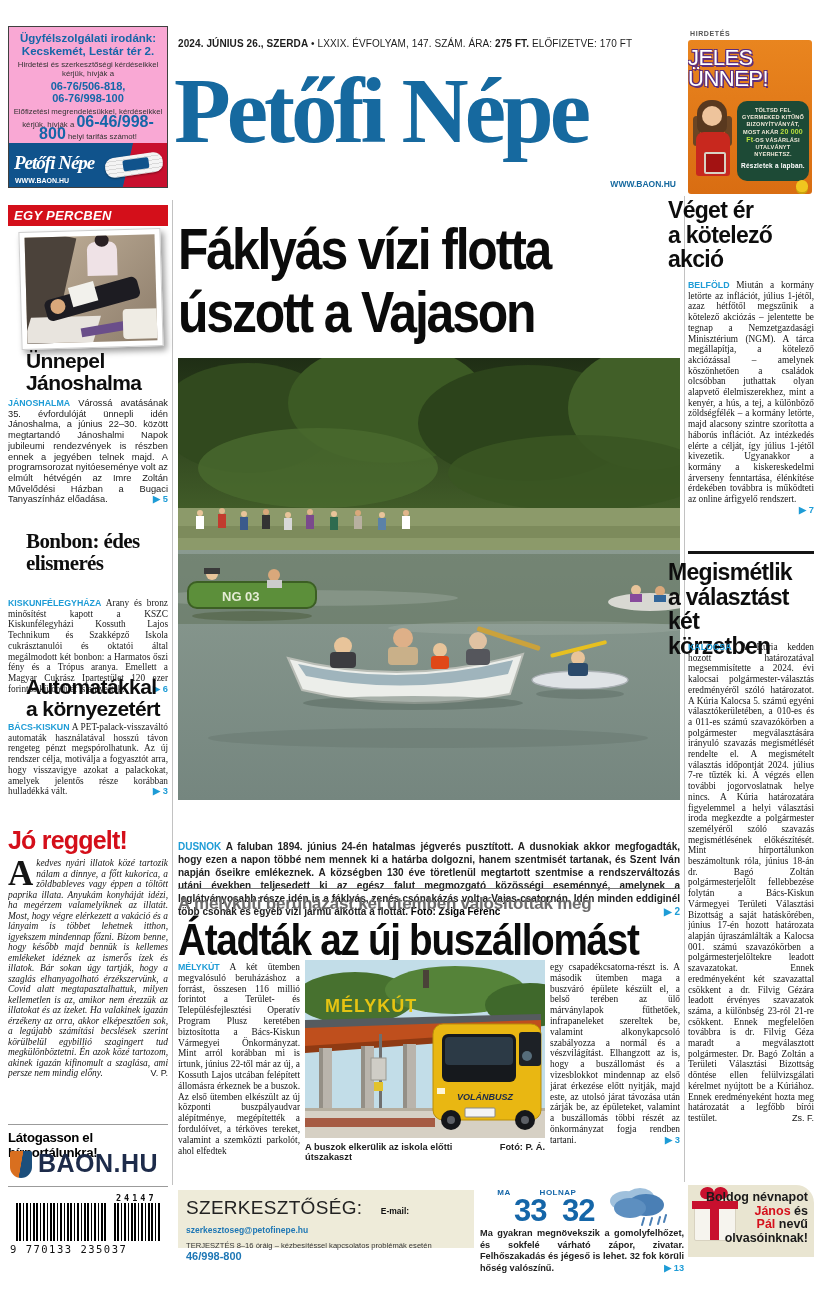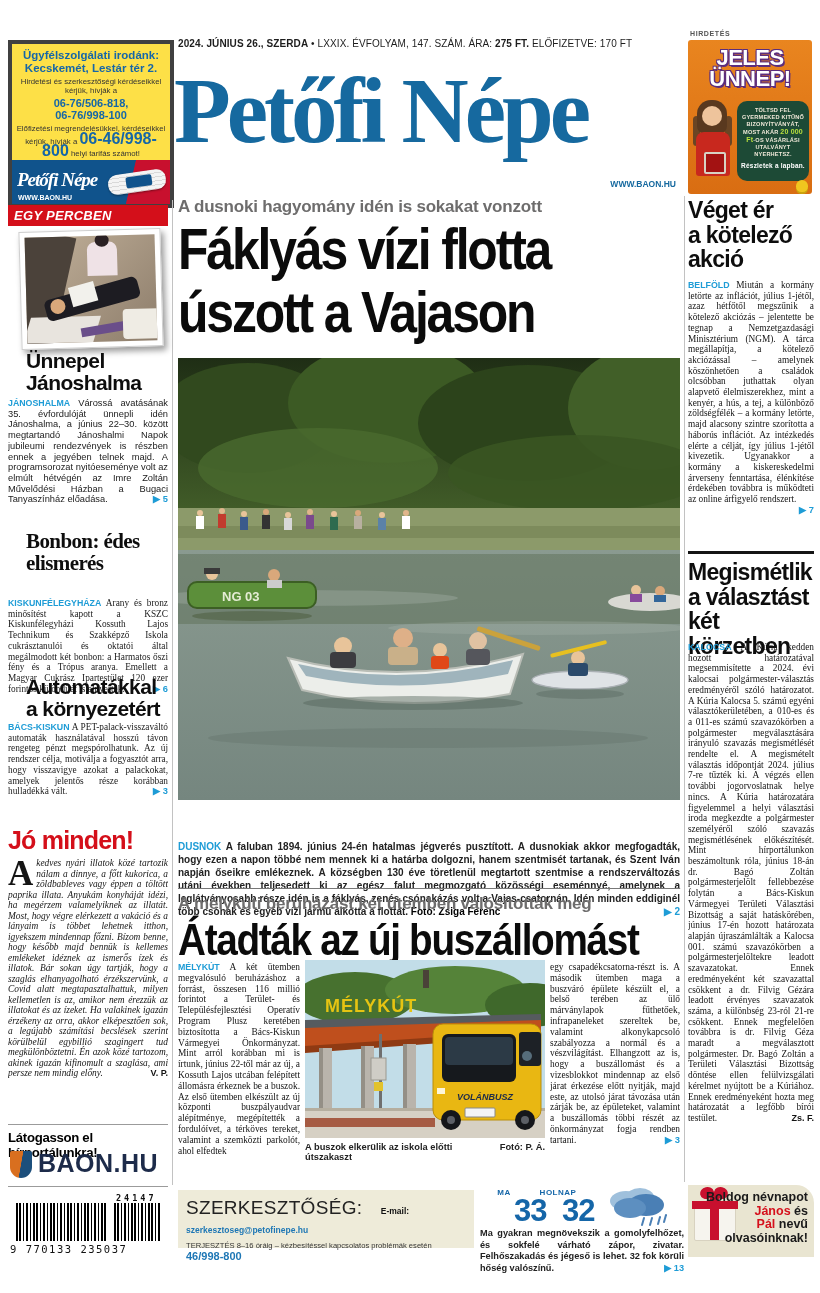--- a/index.html
+++ b/index.html
@@ -14,41 +14,41 @@
   .hrule{height:1px;background:#9b9b9b;}
 
   
   .dateline{left:178px;top:38px;width:500px;font-size:10px;color:#1d1d1d;letter-spacing:.1px;}
   .dateline b{font-weight:bold;}
   .masthead{left:174px;top:46px;width:508px;font-family:"Liberation Serif",serif;font-weight:bold;
             font-size:93px;line-height:130px;color:#16699f;letter-spacing:-4px;white-space:nowrap;}
   .mast-site{left:178px;top:179px;width:498px;text-align:right;font-size:8.5px;font-weight:bold;color:#16699f;}
 
   
-  .sbox{left:8px;top:40px;width:158px;height:160px;border:4px solid #404040;background:#fde047;}
+  .sbox{left:8px;top:26px;width:158px;height:160px;border:1px solid #404040;background:#f9a8d4;}
   .sb-title{margin-top:5px;text-align:center;color:#1566a8;font-weight:bold;font-size:11.5px;line-height:12.5px;}
   .sb-info{margin-top:3px;text-align:center;font-size:7.8px;line-height:9px;color:#333;}
   .sb-phones{margin-top:2px;text-align:center;color:#1566a8;font-weight:bold;font-size:11px;line-height:12px;}
   .sb-info2{margin-top:3px;text-align:center;font-size:7.8px;line-height:9.5px;color:#333;padding:0 3px;}
   .sb-info2 .ph{color:#1566a8;font-weight:bold;font-size:16px;}
   .sb-band{position:absolute;left:0;right:0;bottom:0;height:44px;
            background:linear-gradient(283deg,#c8102e 0 26%,#10538c 26.5% 100%);overflow:hidden;}
   .sb-brand{position:absolute;left:5px;top:9px;color:#fff;font-family:"Liberation Serif",serif;
             font-weight:bold;font-style:italic;font-size:19px;letter-spacing:-1px;}
   .sb-site{position:absolute;left:6px;bottom:3px;color:#fff;font-size:7px;font-weight:bold;}
   .sb-roll{position:absolute;right:4px;top:12px;width:58px;height:20px;background:
            repeating-linear-gradient(180deg,#f4f4f4 0 3px,#d9d9d9 3px 4px);border-radius:9px;
            transform:rotate(-8deg);box-shadow:0 1px 2px rgba(0,0,0,.4);}
   .sb-roll::after{content:"";position:absolute;left:18px;top:4px;width:26px;height:11px;background:#10538c;border-radius:2px;}
 
   
   .hird{left:690px;top:30px;font-size:7px;font-weight:bold;color:#555;letter-spacing:.6px;}
   .adbox{left:688px;top:40px;width:124px;height:154px;background:linear-gradient(180deg,#e9851f,#d96d12);
          border-radius:3px;overflow:hidden;}
-  .ad-title{margin-top:7px;text-align:center;font-weight:bold;font-size:22px;line-height:21px;color:#fff;
+  .ad-title{margin-top:7px;font-weight:normal;font-size:22px;line-height:21px;color:#fff;
             letter-spacing:-.5px;text-shadow:1.5px 1.5px 0 #5b2d7e,-1px 1px 0 #5b2d7e,1px -1px 0 #5b2d7e,-1px -1px 0 #5b2d7e;}
   .ad-girl{position:absolute;left:2px;bottom:2px;width:48px;height:92px;}
   .ag-hair{position:absolute;left:7px;top:0;width:30px;height:34px;background:#59391f;border-radius:14px 14px 8px 8px;}
   .ag-face{position:absolute;left:12px;top:6px;width:20px;height:20px;background:#eec49c;border-radius:50%;}
   .ag-braid1{position:absolute;left:3px;top:16px;width:7px;height:30px;background:#6a4524;border-radius:4px;}
   .ag-braid2{position:absolute;left:35px;top:16px;width:7px;height:30px;background:#6a4524;border-radius:4px;}
   .ag-body{position:absolute;left:6px;top:32px;width:34px;height:44px;background:#c8281e;border-radius:8px 8px 3px 3px;}
   .ag-book{position:absolute;left:14px;top:52px;width:22px;height:22px;background:#a31212;border-radius:2px;box-shadow:inset 0 0 0 2px #d8d2c4;}
   .ad-bubble{position:absolute;right:3px;bottom:13px;width:72px;height:80px;background:#1d4a36;border-radius:10px;
              padding:6px 4px 0 4px;box-sizing:border-box;text-align:center;color:#efe8d8;
@@ -74,21 +74,21 @@
   .lp-purple{position:absolute;left:54px;bottom:8px;width:44px;height:9px;background:#6a4e8a;transform:rotate(-8deg);}
   .lp-table{position:absolute;right:-6px;bottom:2px;width:40px;height:30px;background:#efece4;border-radius:4px;}
 
   .lc-h{left:8px;width:162px;font-weight:bold;color:#0d0d0d;font-size:21px;line-height:21.5px;letter-spacing:-.6px;margin-left:18px;}
   .lc-body{left:8px;width:160px;font-size:9.3px;line-height:10.7px;color:#1a1a1a;}
   .lc-body .tag{font-size:8.8px;}
   .jo-title{left:8px;top:826px;font-weight:bold;color:#d40f1a;font-size:25px;letter-spacing:-.8px;}
   .jo-body{left:8px;top:858px;width:160px;font-family:"Liberation Serif",serif;font-style:italic;
            font-size:9.4px;line-height:10.5px;color:#141414;}
   .dropcap{float:left;font-size:35px;line-height:28px;font-weight:bold;font-style:normal;margin:2px 3px 0 0;}
-  .author{float:right;font-family:"Liberation Sans",sans-serif;font-weight:bold;font-style:normal;font-size:9px;}
+  .author{float:right;font-family:"Liberation Sans",sans-serif;font-weight:normal;font-style:normal;font-size:9px;}
   .portal-cta{left:8px;top:1130px;width:160px;font-weight:bold;font-size:13.2px;letter-spacing:-.3px;color:#000;}
   .baon-row{left:8px;top:1149px;width:160px;height:32px;}
   .baon-shield{position:absolute;left:2px;top:2px;width:22px;height:27px;
                background:linear-gradient(100deg,#d96f1f 49%,#1c4f7c 51%);
                border-radius:2px 2px 11px 11px;}
   .baon-word{position:absolute;left:30px;top:0;font-weight:bold;font-size:25px;letter-spacing:.5px;color:#1d2b4a;}
   .bars{background:repeating-linear-gradient(90deg,#000 0 1.6px,#fff 1.6px 3.4px);}
   .bc-issue{left:116px;top:1193px;font-family:"DejaVu Sans Mono",monospace;font-size:8.5px;font-weight:bold;letter-spacing:3px;}
   .bc-num{left:10px;top:1243px;font-family:"DejaVu Sans Mono",monospace;font-size:10.5px;letter-spacing:1.5px;}
 
@@ -101,21 +101,21 @@
   .main-cap .credit{color:#000;}
   .bus-kick{left:178px;top:894px;}
   .bus-hl{left:178px;top:915px;width:570px;font-weight:bold;color:#0b0b0b;font-size:44px;letter-spacing:-1.5px;
           transform:scaleX(.88);transform-origin:0 0;white-space:nowrap;}
   .bus-col{font-family:"Liberation Serif",serif;font-size:9.4px;line-height:10.8px;color:#141414;}
   .bus-photo{left:305px;top:960px;width:240px;height:178px;overflow:hidden;background:#c2dde8;}
   .bus-cap{left:305px;top:1142px;width:240px;font-size:9.3px;font-weight:bold;color:#222;}
   .bus-cap .credit{float:right;}
 
   
-  .rc-h{left:688px;width:127px;font-weight:bold;color:#0d0d0d;font-size:23px;line-height:24.5px;letter-spacing:-.7px;}
+  .rc-h{left:668px;width:127px;font-weight:bold;color:#0d0d0d;font-size:23px;line-height:24.5px;letter-spacing:-.7px;}
   .rc-body{left:688px;width:126px;font-family:"Liberation Serif",serif;font-size:9.3px;line-height:10.7px;color:#141414;}
   .rc-body .tag{font-size:8.8px;}
   .rc-rule{left:688px;top:551px;width:126px;height:3px;background:#141414;}
 
   
   .szerk{left:178px;top:1190px;width:296px;height:58px;background:#eeebd9;padding:7px 8px;box-sizing:border-box;}
   .szerk-title{font-size:19px;letter-spacing:.3px;color:#222;display:inline-block;}
   .szerk-mail{font-size:8.5px;font-weight:bold;margin-left:14px;}
   .szerk-mail .em{color:#1e77b5;}
   .szerk-line{margin-top:4px;font-size:7.6px;color:#333;}
@@ -224,40 +224,39 @@
 
   <div class="abs lc-h" style="top:676px;">
     <div>Automatákkal</div>
     <div>a környezetért</div>
   </div>
   <div class="abs lc-body jst serif" style="top:722px;height:96px;overflow:hidden;">
     <span class="tag">BÁCS-KISKUN</span><span> A PET-palack-visszaváltó automaták használatával hosszú távon rengeteg pénzt megspórolhatunk. Az új rendszer célja, motiválja a fogyasztót arra, hogy visszavigye azokat a palackokat, amelyek jelentős része korábban hulladékká vált.</span>
     <span class="pref"><span>▶</span> <span>3</span></span>
   </div>
 
-  <div class="abs jo-title">Jó minden!</div>
+  <div class="abs jo-title">Jó reggelt!</div>
   <div class="abs jo-body jst" style="height:262px;overflow:hidden;">
     <span class="dropcap">A</span><span> kedves nyári illatok közé tartozik nálam a dinnye, a főtt kukorica, a zöldbableves vagy éppen a töltött paprika illata. Anyukám konyháját idézi, ha megérzem valamelyiknek az illatát. Most, hogy végre elérkezett a vakáció és a lányaim is többet lehetnek itthon, igyekszem mindennap főzni. Bízom benne, hogy később majd bennük is kellemes emlékeket idéznek az ismerős ízek és illatok. Bár sokan úgy tartják, hogy a szaglás elhanyagolható érzékszervünk, a Covid alatt megtapasztalhattuk, milyen kellemetlen is az, amikor nem érezzük az illatokat és az ízeket. Ha valakinek igazán érzékeny az orra, akkor elképesztően sok, a legújabb számítási becslések szerint körülbelül egybillió szagingert tud megkülönböztetni. Én azok közé tartozom, akinek igazán kifinomult a szaglása, ami persze nem mindig előny.</span>
     <span class="author">V. P.</span>
   </div>
 
   <div class="abs hrule" style="left:8px;top:1124px;width:160px;"></div>
   <div class="abs portal-cta">Látogasson el hírportálunkra!</div>
   <div class="abs baon-row">
     <span class="baon-shield"></span>
     <span class="baon-word">BAON.HU</span>
   </div>
   <div class="abs hrule" style="left:8px;top:1186px;width:160px;"></div>
 
   <div class="abs bc-issue">24147</div>
   <div class="abs bars" style="left:16px;top:1203px;width:90px;height:38px;"></div>
   <div class="abs bars" style="left:114px;top:1203px;width:46px;height:38px;"></div>
   <div class="abs bc-num">9 770133 235037</div>
 
-  <div class="abs kicker" style="left:178px;top:197px;">A dusnoki hagyomány idén is sokakat vonzott</div>
   <div class="abs big-hl">
     <div>Fáklyás vízi flotta</div>
     <div>úszott a Vajason</div>
   </div>
 
   <div class="abs main-photo">
     <svg width="502" height="442" viewBox="0 0 502 442">
       <defs>
         <linearGradient id="trees" x1="0" y1="0" x2="0" y2="1">
           <stop offset="0" stop-color="#1f2e15"></stop>

